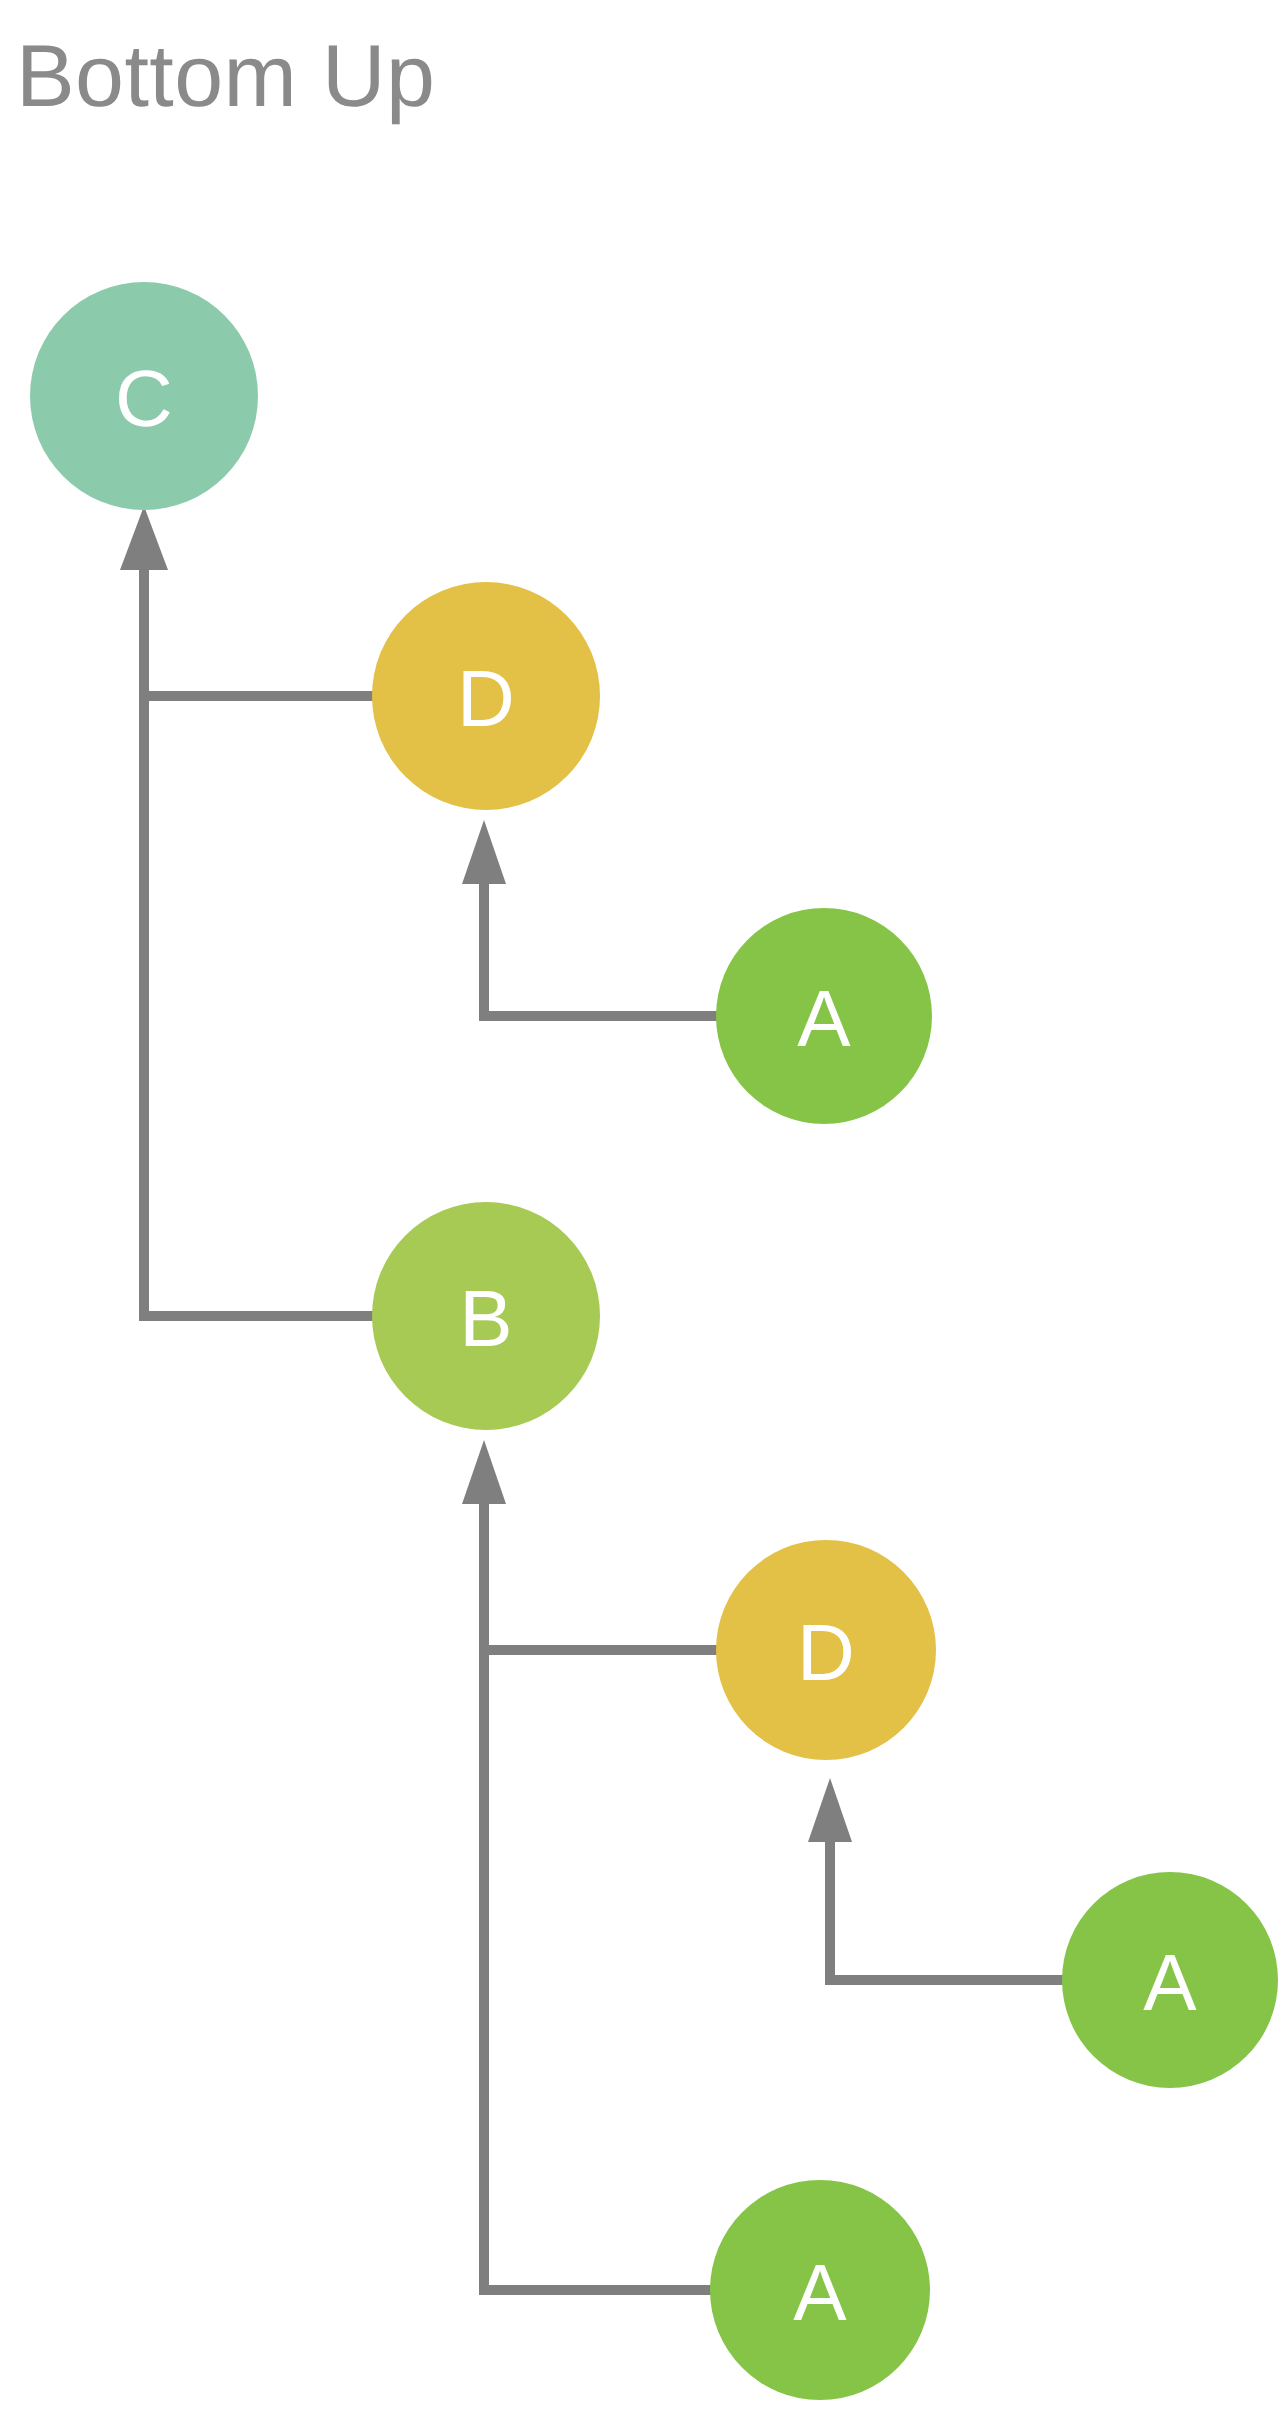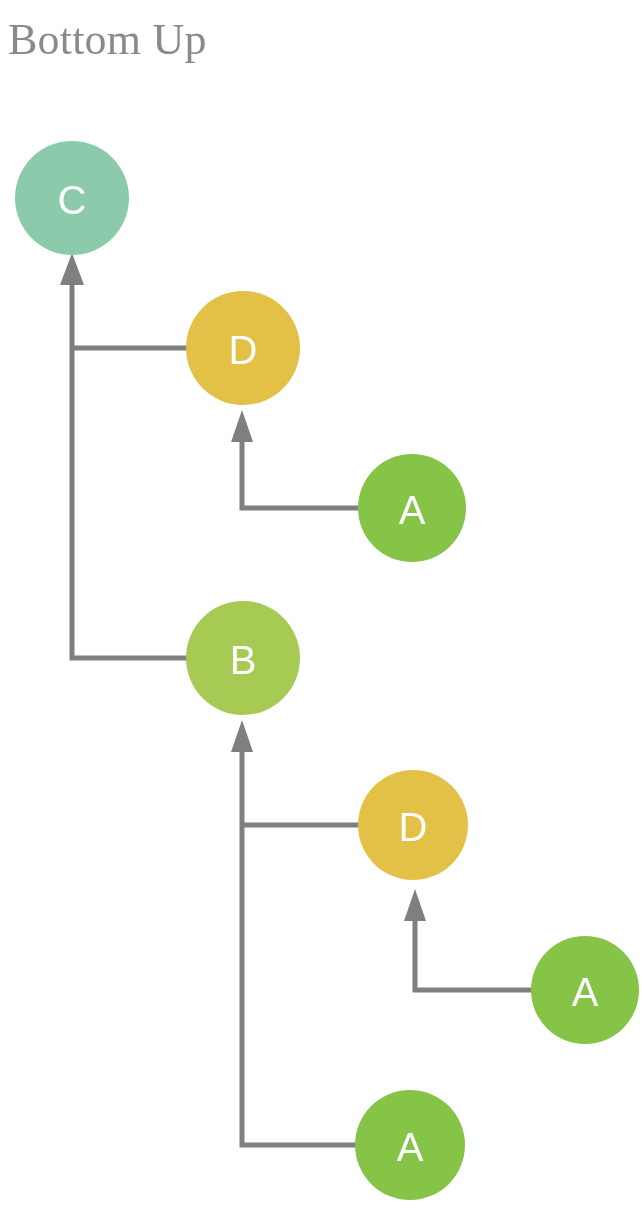--- a/index.html
+++ b/index.html
@@ -29,21 +29,21 @@
     display: block;
   }
   .title {
     position: absolute;
     left: 8px;
     top: 14px;
     font-size: 44px;
     font-weight: 400;
     letter-spacing: 0.2px;
     color: #8a8a8a;
-    font-family: Liberation Serif, serif;
+    font-family: Liberation Sans, sans-serif;
     white-space: nowrap;
   }
   .node-label {
     font-family: "Liberation Sans", sans-serif;
     font-size: 40px;
     fill: #ffffff;
     text-anchor: middle;
     dominant-baseline: central;
     pointer-events: none;
   }

